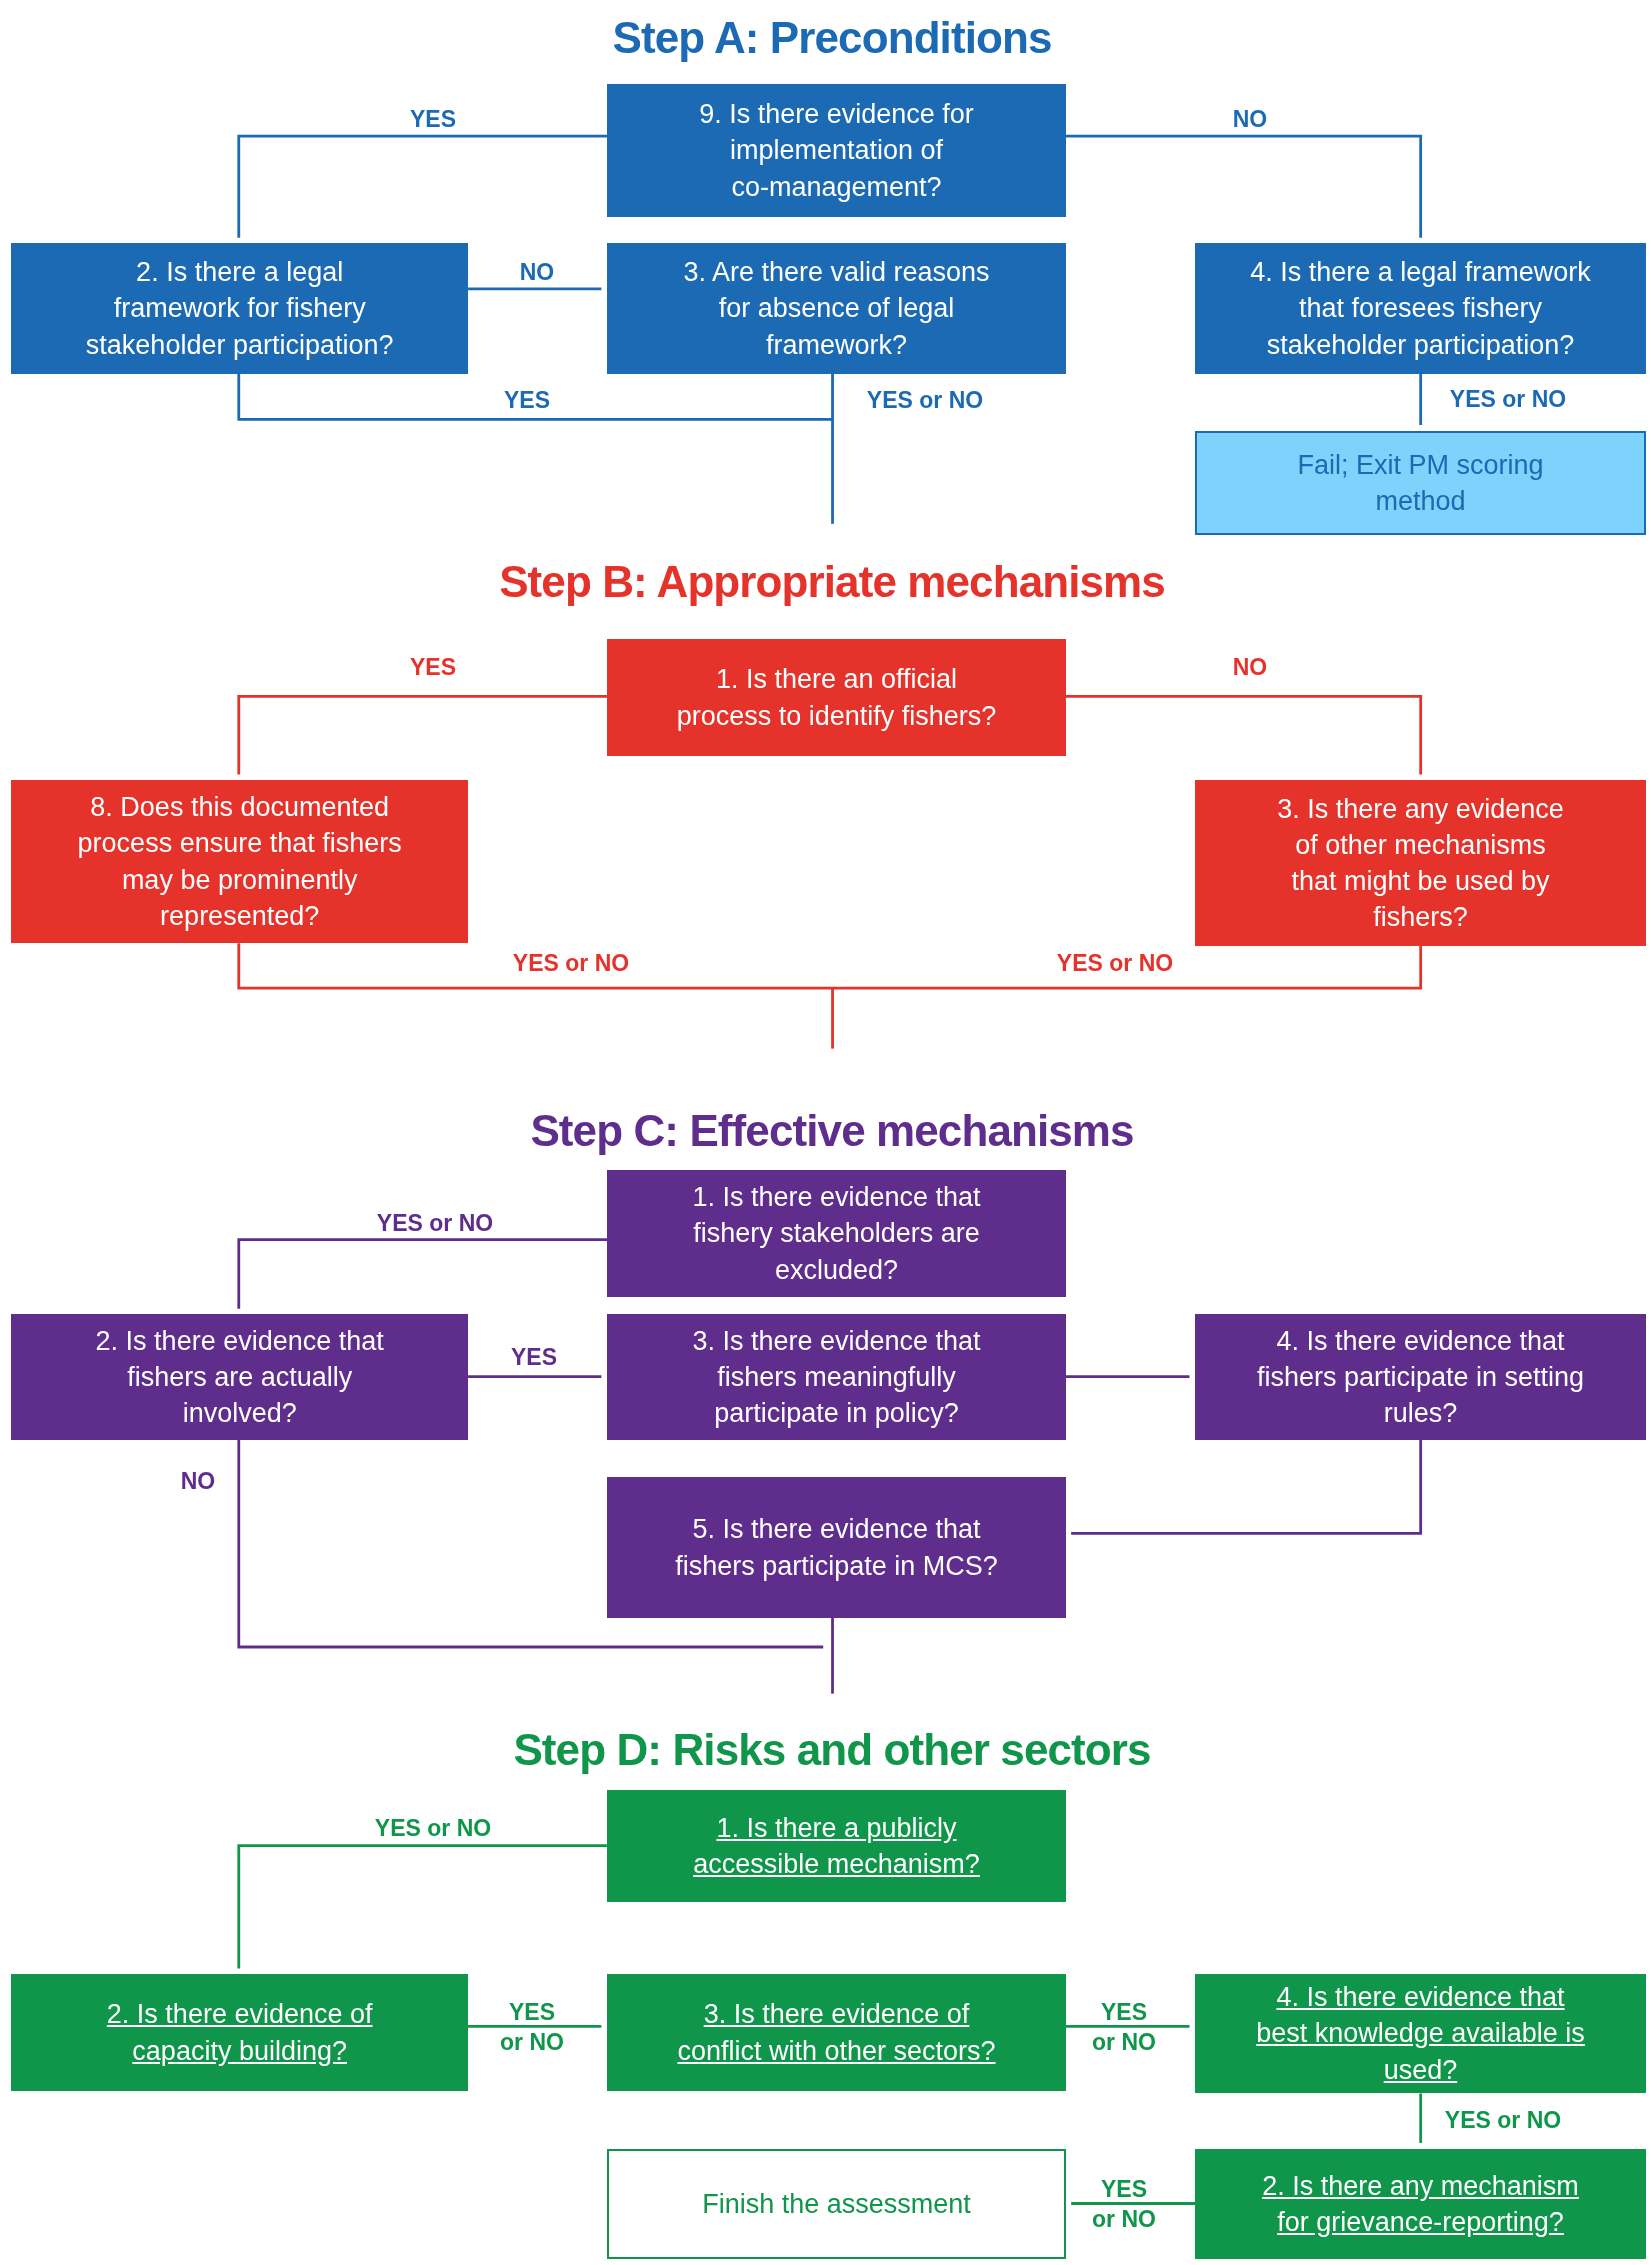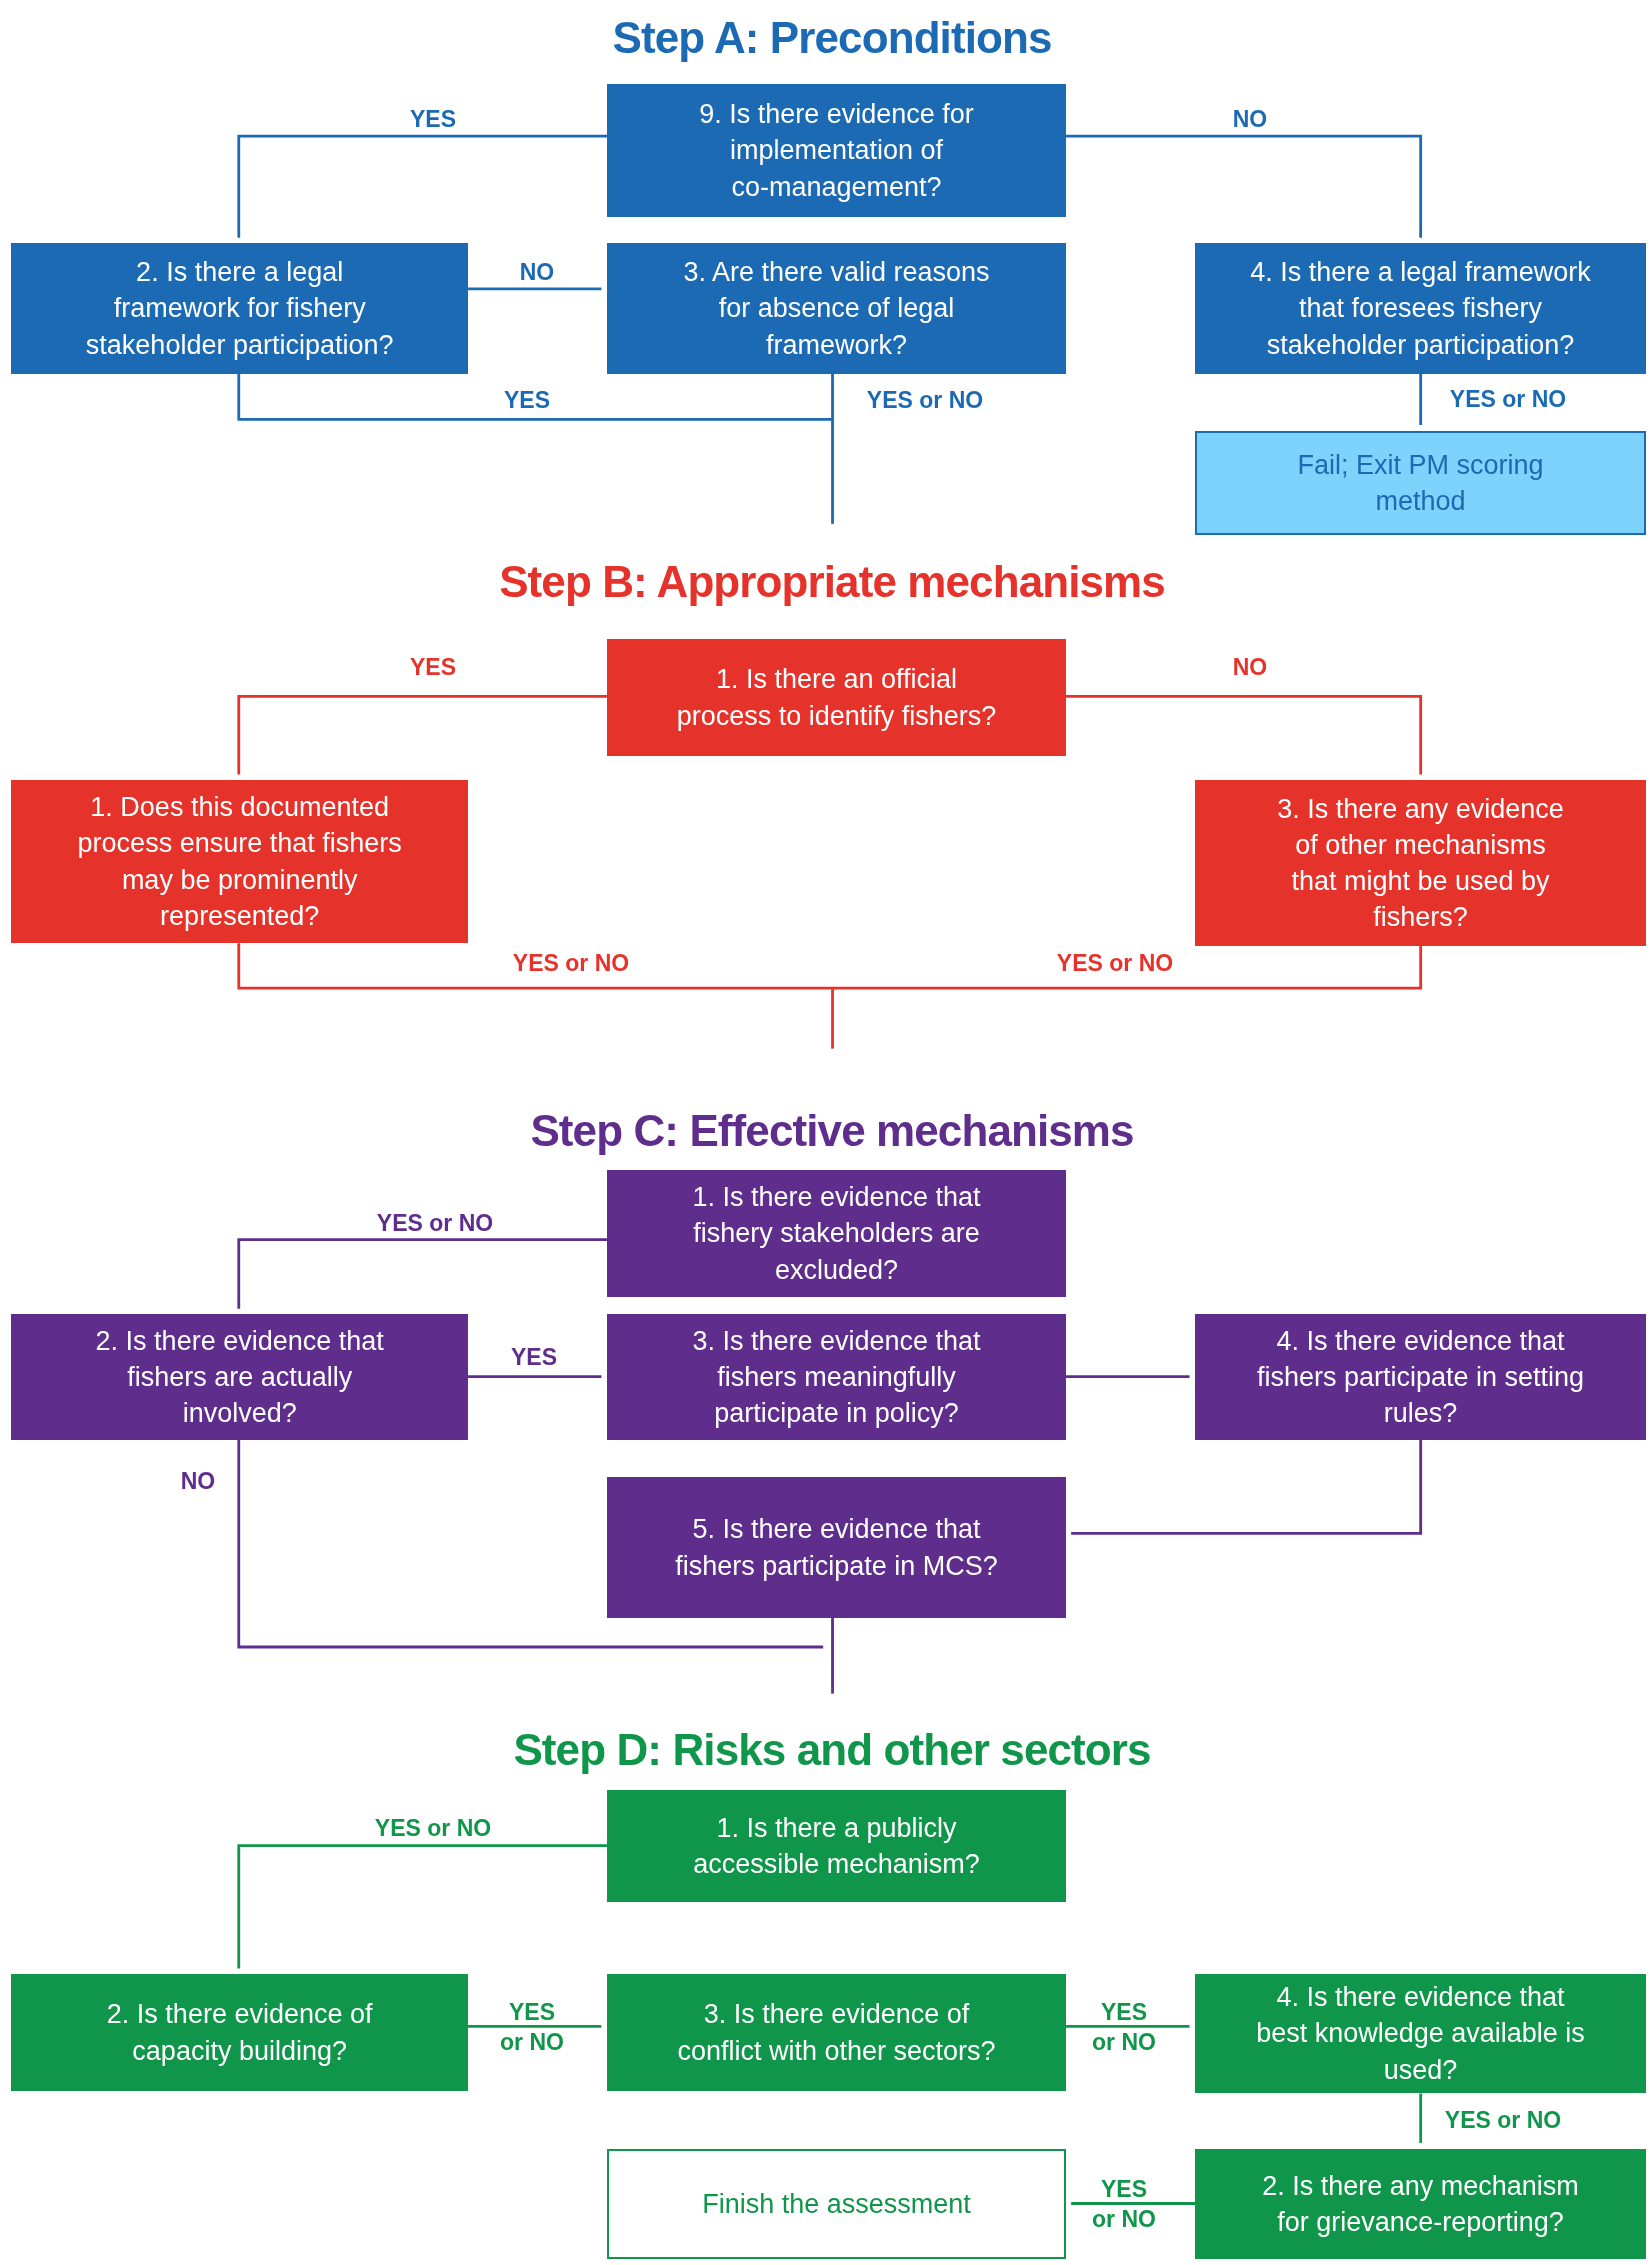--- a/index.html
+++ b/index.html
@@ -25,21 +25,21 @@
   .c-c{color:var(--step-c);} .c-d{color:var(--step-d);}
   .box{
     position:absolute;z-index:1;
     display:flex;align-items:center;justify-content:center;
     text-align:center;white-space:pre-line;
     color:var(--box-text,#fff);
     font-size:27px;line-height:1.34;font-weight:400;
     padding:3.7px 9.3px;box-sizing:border-box;
   }
   .fill-a{background:var(--step-a);} .fill-b{background:var(--step-b);}
-  .fill-c{background:var(--step-c);} .fill-d{background:var(--step-d);}
+  .fill-c{background:var(--step-c);} .fill-d{background:var(--step-d);text-decoration:underline;}
   .outline-a{background:#7dd3fc;border:2.8px solid var(--step-a);color:var(--step-a);}
   .outline-d{background:#fff;border:2.8px solid var(--step-d);color:var(--step-d);}
   .lbl{
     position:absolute;z-index:2;transform:translate(-50%,-50%);
     font-size:23px;font-weight:800;text-align:center;
     white-space:pre-line;line-height:1.32;
   }
 </style>
 </head>
 <body>
@@ -109,21 +109,21 @@
   <div class="lbl c-a" style="left:1250px;top:119px">NO</div>
   <div class="lbl c-a" style="left:537px;top:272px">NO</div>
   <div class="lbl c-a" style="left:527px;top:400px">YES</div>
   <div class="lbl c-a" style="left:925px;top:400px">YES or NO</div>
   <div class="lbl c-a" style="left:1508px;top:399px">YES or NO</div>
 
   <div class="title c-b" style="left:832px;top:557px">Step B: Appropriate mechanisms</div>
 
   <div class="box fill-b" style="left:607px;top:639px;width:459px;height:117px">1. Is there an official
 process to identify fishers?</div>
-  <div class="box fill-b" style="left:11.2px;top:780px;width:457px;height:163px">1. Does this documented
+  <div class="box fill-b" style="left:11.2px;top:780px;width:457px;height:163px">8. Does this documented
 process ensure that fishers
 may be prominently
 represented?</div>
   <div class="box fill-b" style="left:1195px;top:780px;width:451px;height:166px">3. Is there any evidence
 of other mechanisms
 that might be used by
 fishers?</div>
 
   <div class="lbl c-b" style="left:433px;top:667px">YES</div>
   <div class="lbl c-b" style="left:1250px;top:667px">NO</div>

